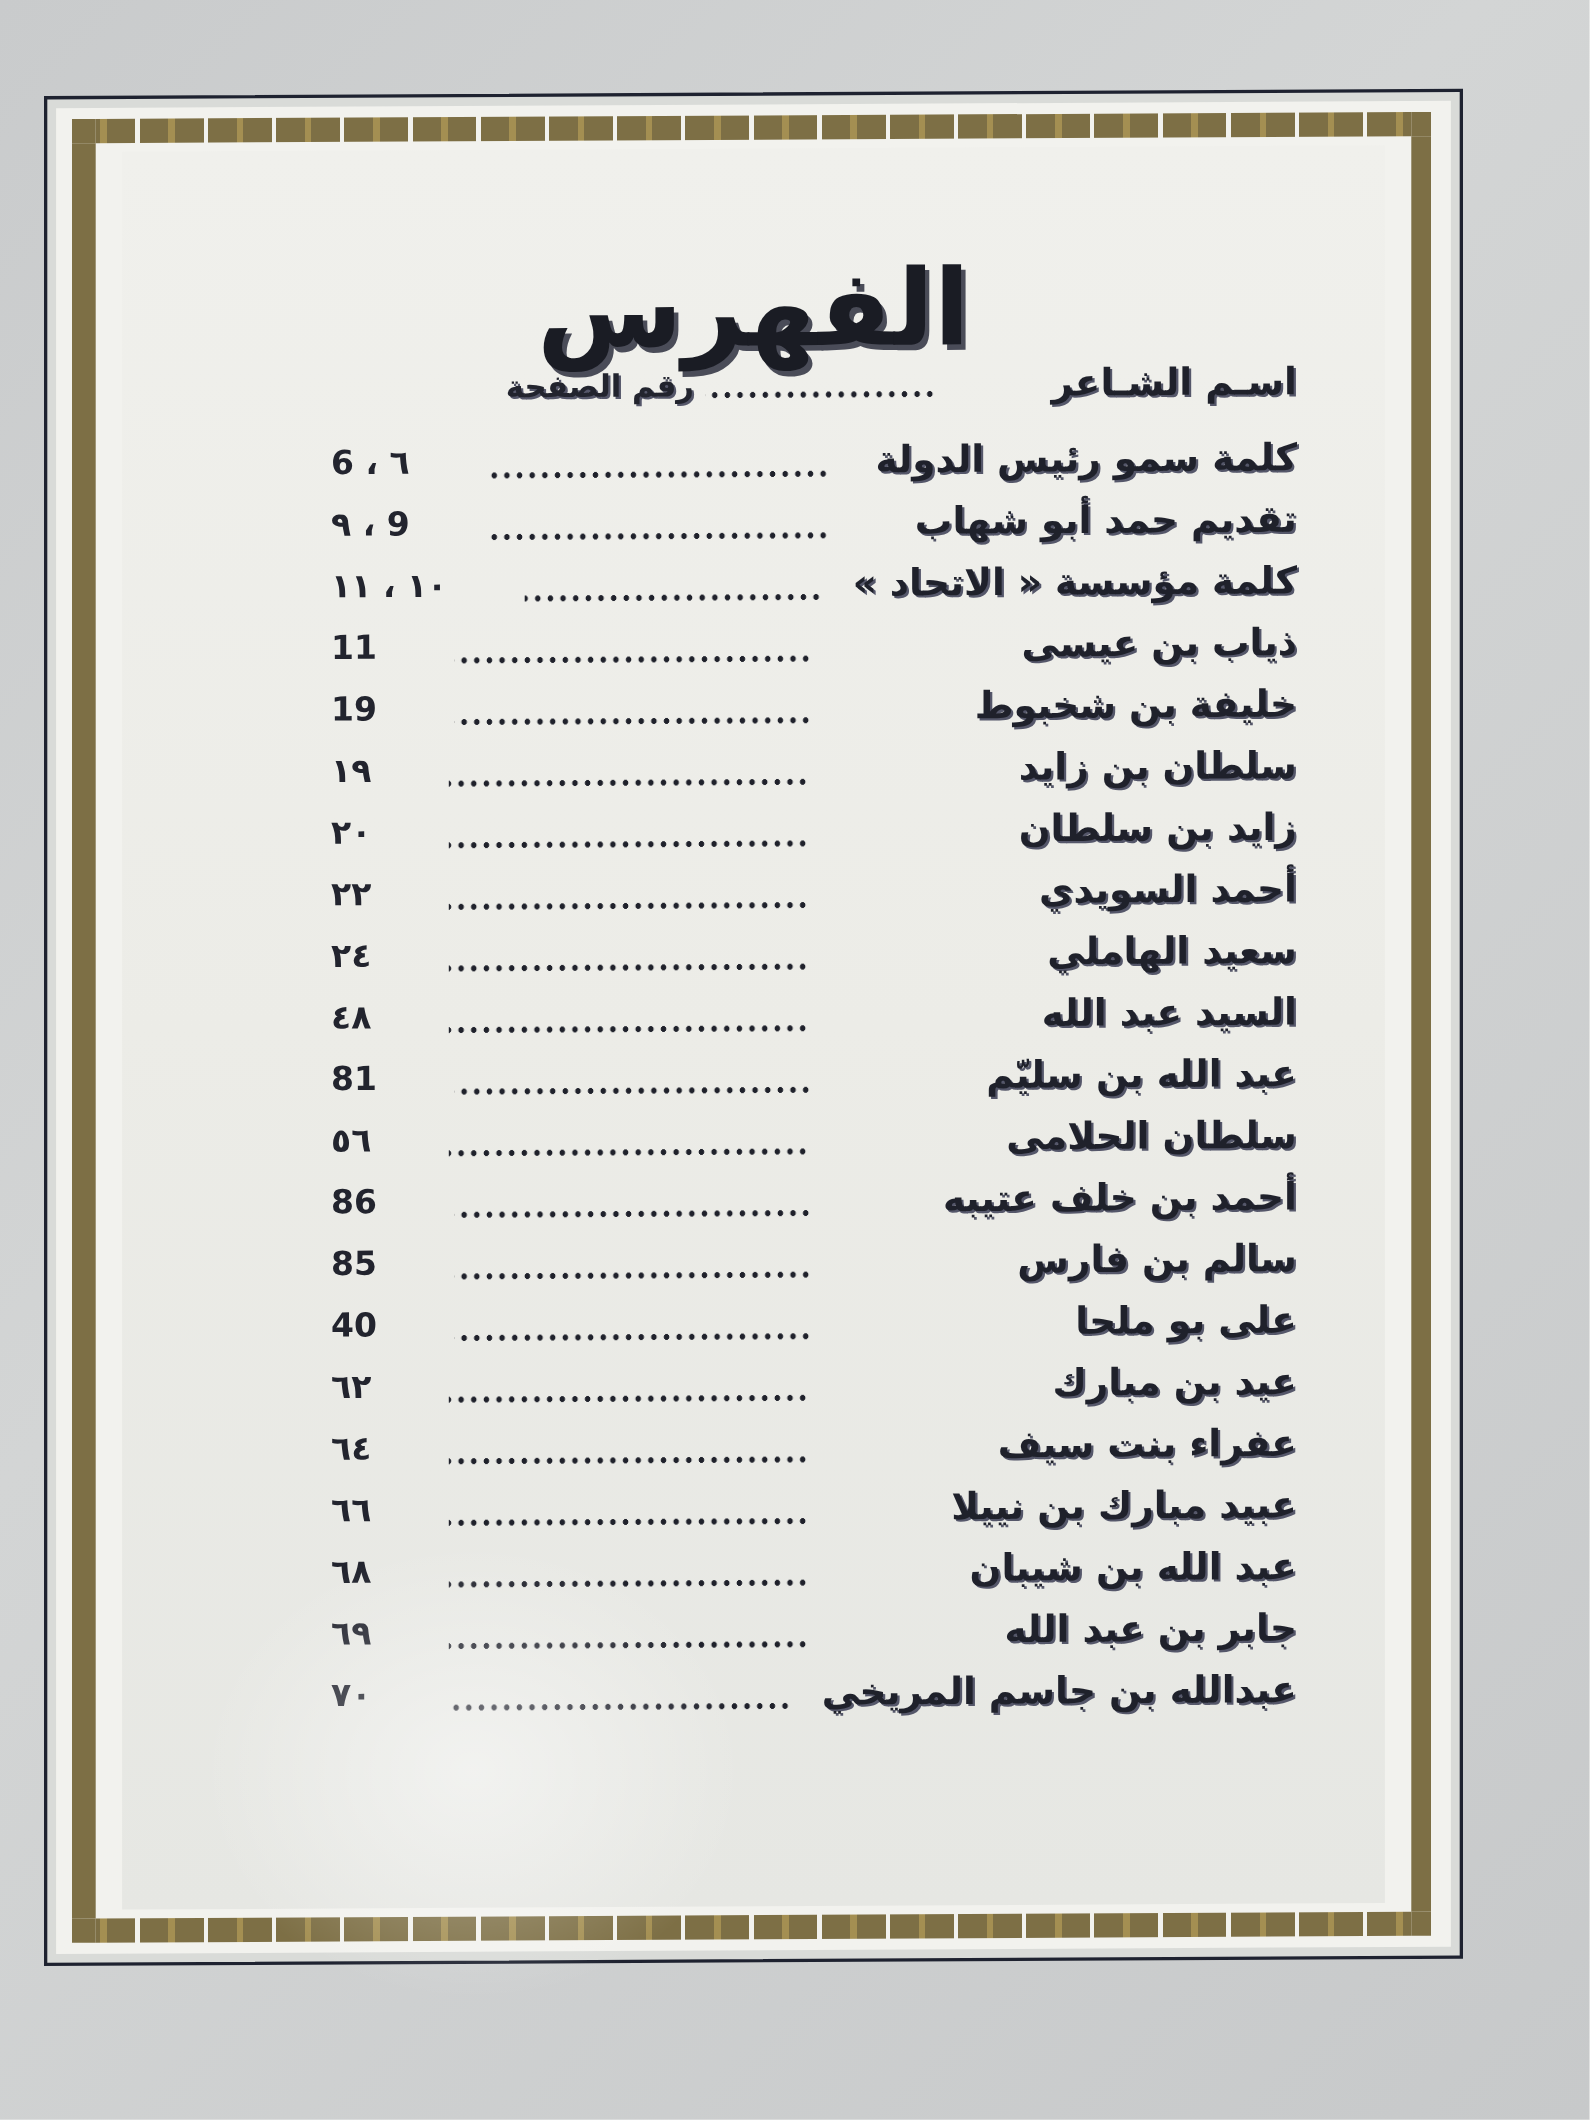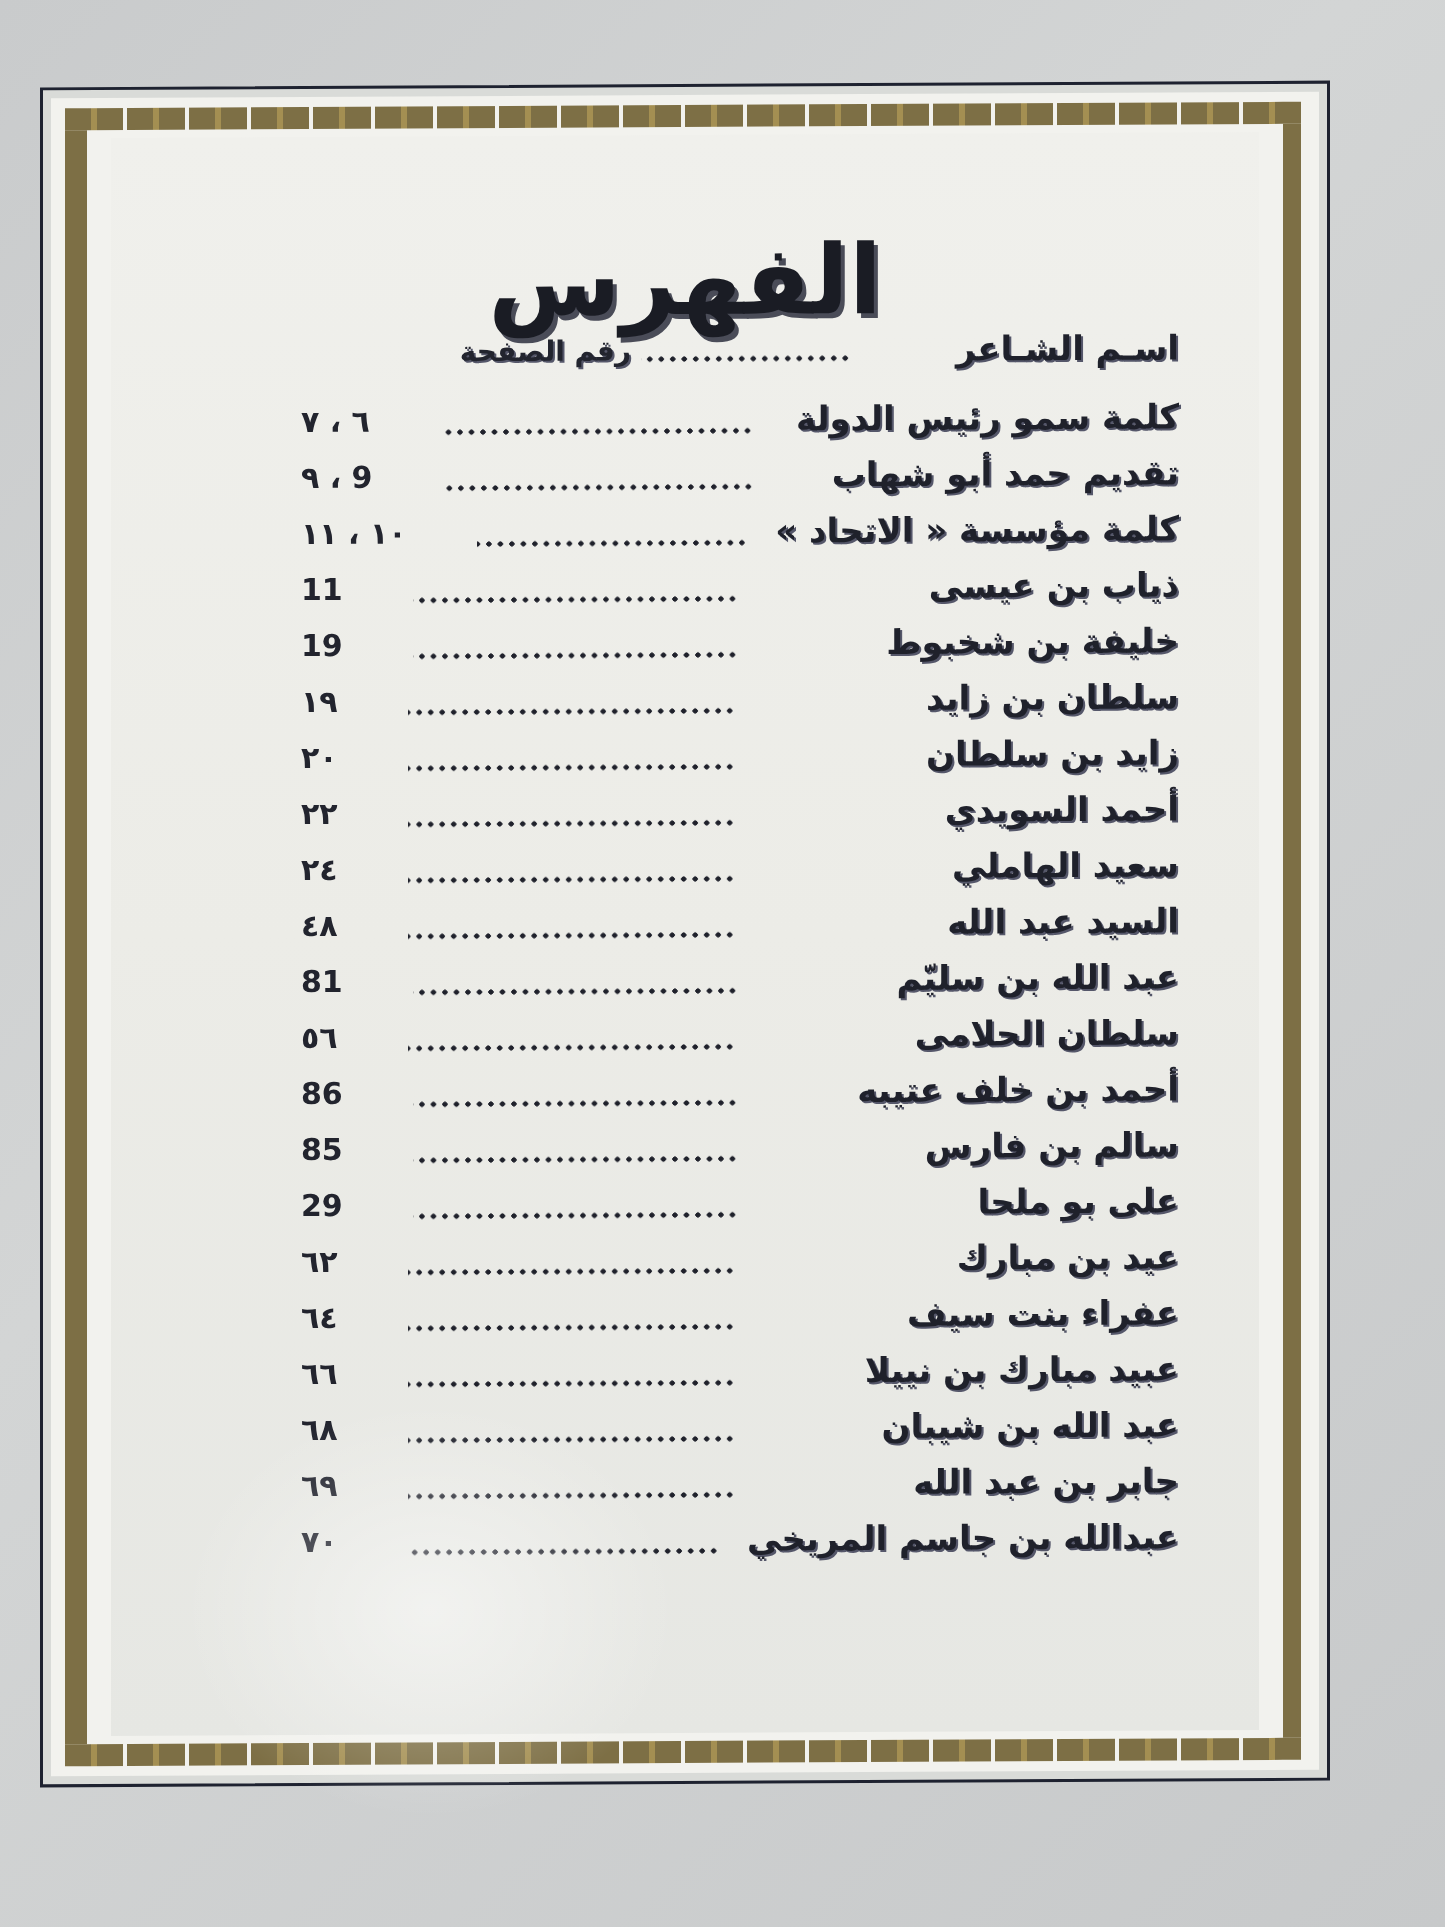--- a/index.html
+++ b/index.html
@@ -152,21 +152,21 @@
 
         <div class="toc-row header-row">
           <span class="toc-name">اسـم الشـاعر</span>
           <span class="toc-dots"></span>
           <span class="toc-page">رقم الصفحة</span>
         </div>
 
         <div class="toc-row">
           <span class="toc-name">كلمة سمو رئيس الدولة</span>
           <span class="toc-dots"></span>
-          <span class="toc-page">٦ ، ٧</span>
+          <span class="toc-page">٦ ، 6</span>
         </div>
         <div class="toc-row">
           <span class="toc-name">تقديم حمد أبو شهاب</span>
           <span class="toc-dots"></span>
           <span class="toc-page">9 ، ٩</span>
         </div>
         <div class="toc-row">
           <span class="toc-name">كلمة مؤسسة « الاتحاد »</span>
           <span class="toc-dots"></span>
           <span class="toc-page">١٠ ، ١١</span>
@@ -222,21 +222,21 @@
           <span class="toc-page">86</span>
         </div>
         <div class="toc-row">
           <span class="toc-name">سالم بن فارس</span>
           <span class="toc-dots"></span>
           <span class="toc-page">85</span>
         </div>
         <div class="toc-row">
           <span class="toc-name">على بو ملحا</span>
           <span class="toc-dots"></span>
-          <span class="toc-page">29</span>
+          <span class="toc-page">40</span>
         </div>
         <div class="toc-row">
           <span class="toc-name">عيد بن مبارك</span>
           <span class="toc-dots"></span>
           <span class="toc-page">٦٢</span>
         </div>
         <div class="toc-row">
           <span class="toc-name">عفراء بنت سيف</span>
           <span class="toc-dots"></span>
           <span class="toc-page">٦٤</span>

